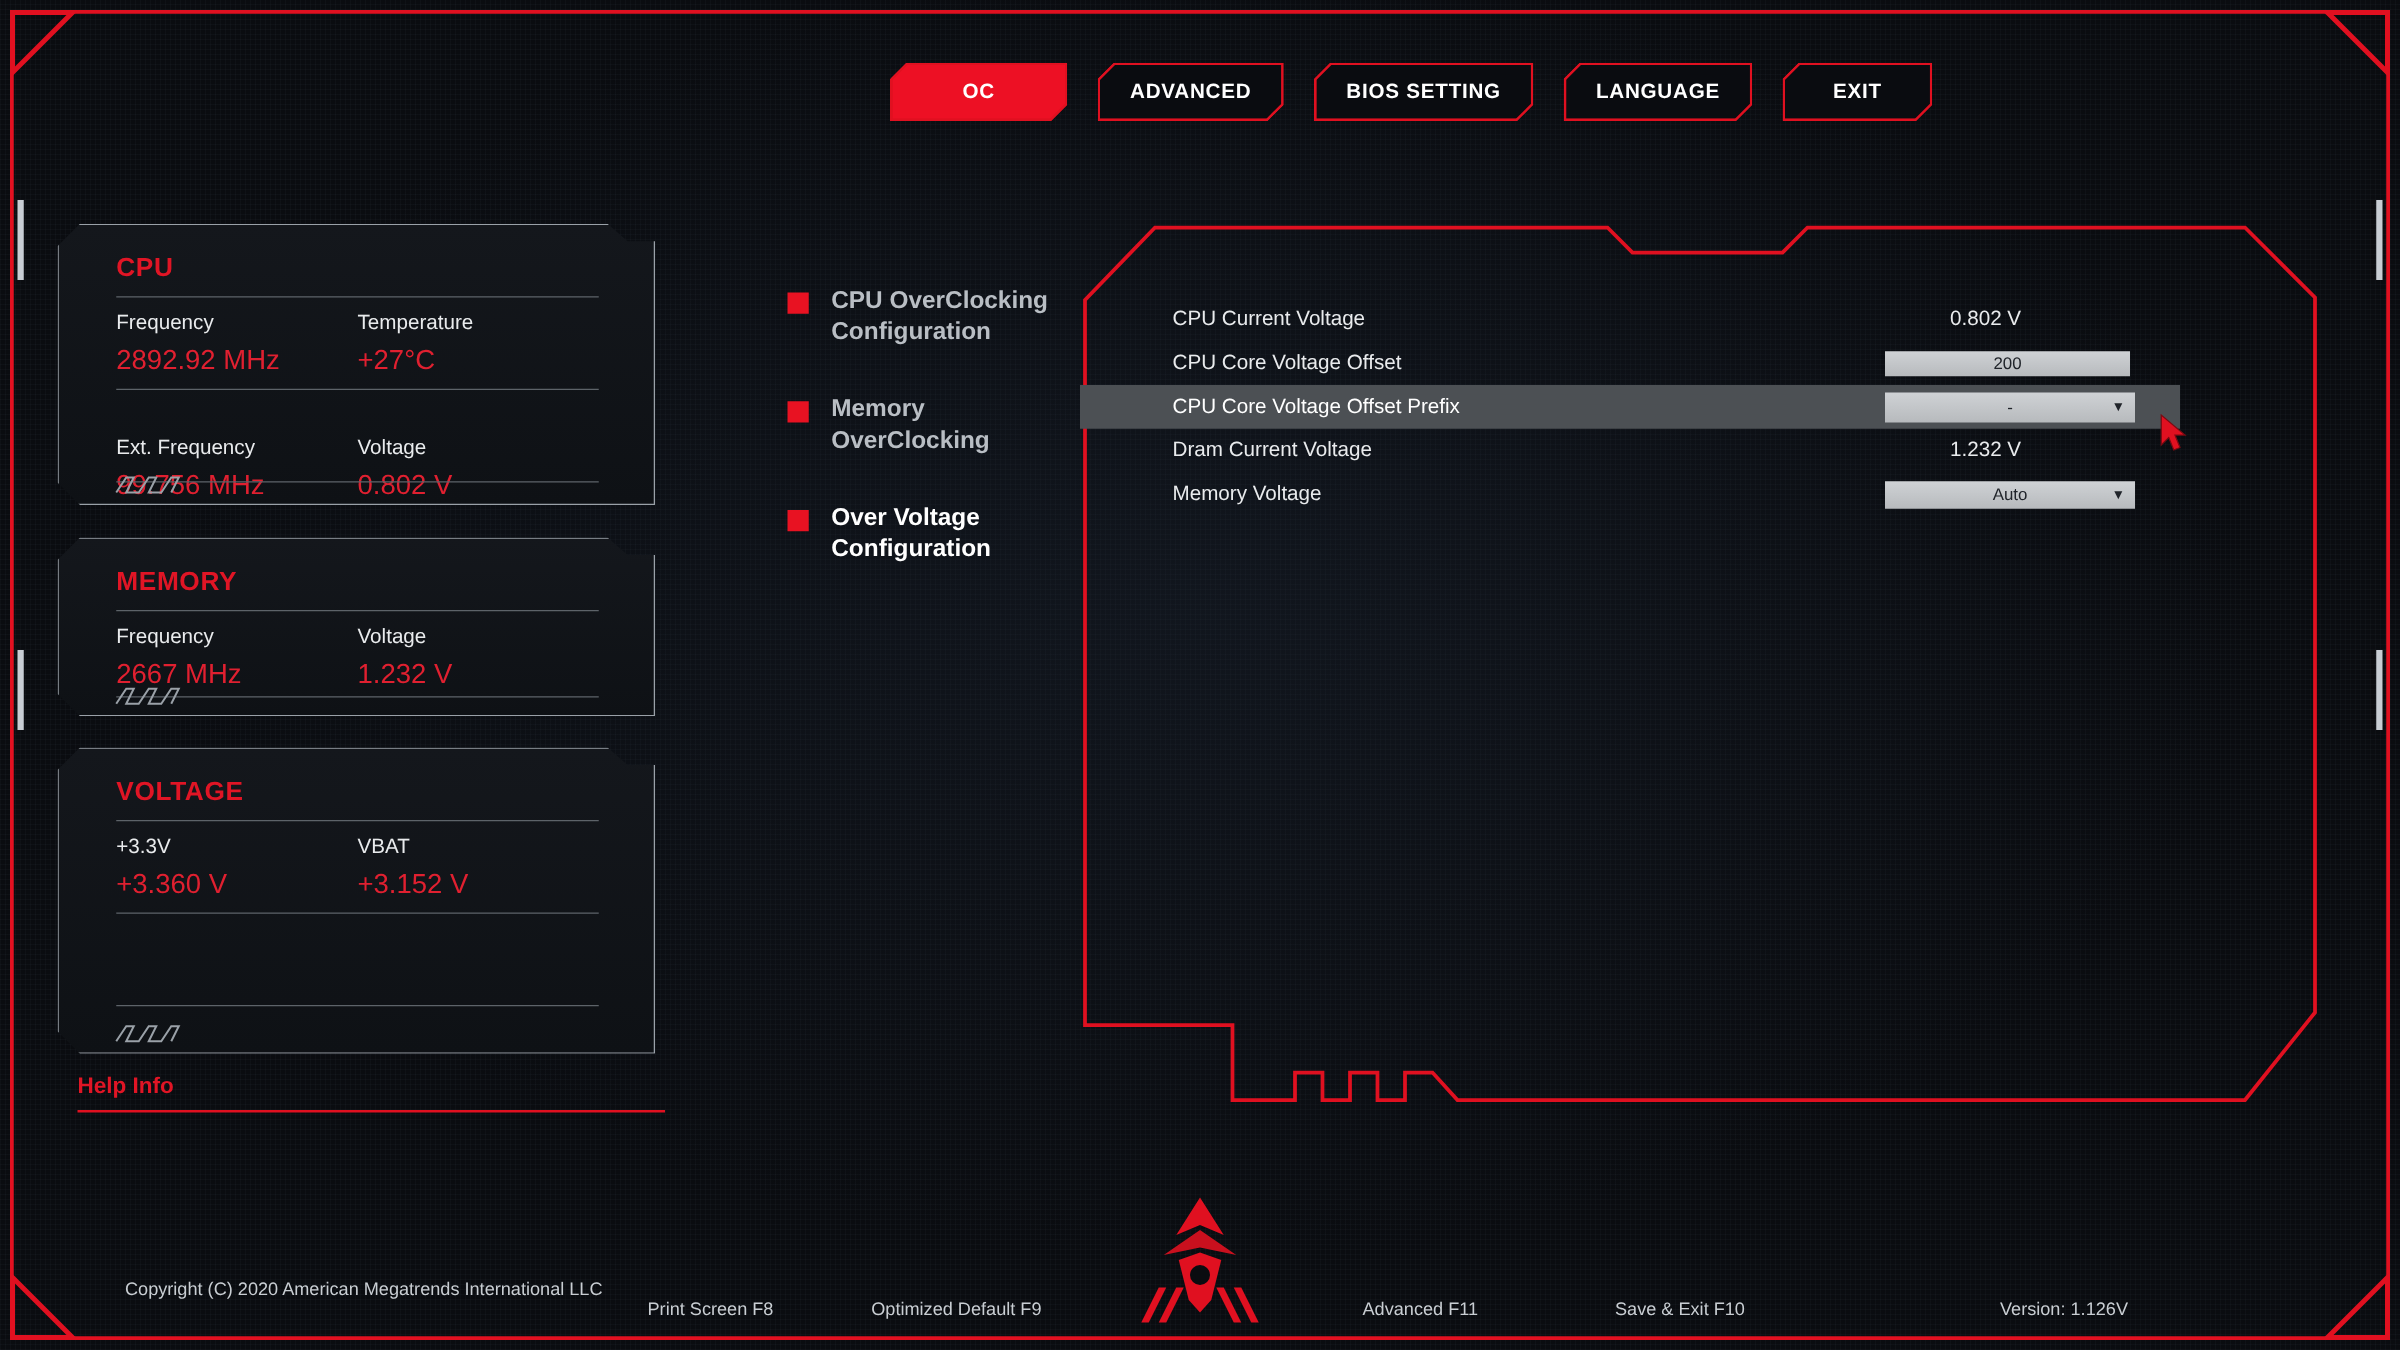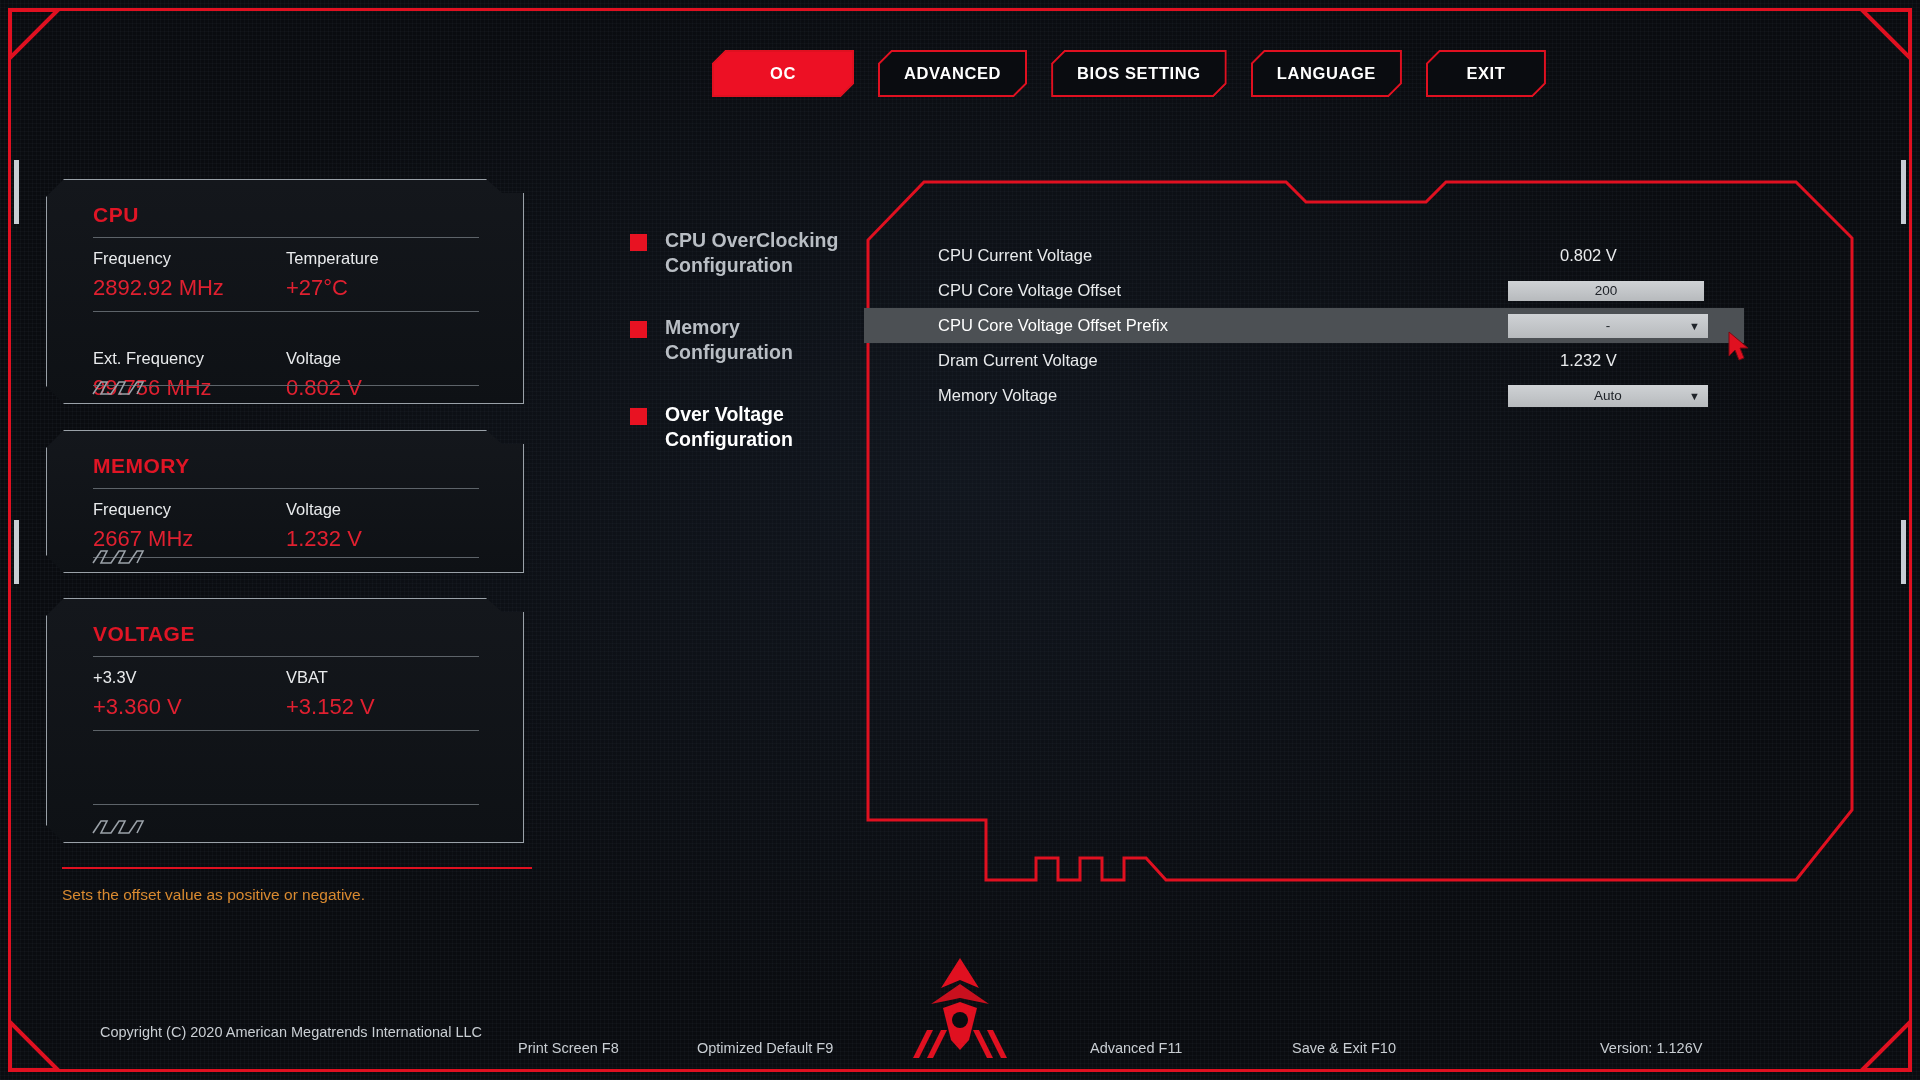--- a/index.html
+++ b/index.html
@@ -317,32 +317,32 @@
   <div class="p-rule" style="top:131px;"></div>
   <div class="p-rule" style="top:205px;"></div>
   <div class="zig">
     <svg viewBox="0 0 62 17">
         <path d="M2 15 L10 3 L16 3 L10 15 L20 15 L28 3 L34 3 L28 15 L38 15 L46 3 L52 3 L46 15" fill="none" stroke="#9aa1a8" stroke-width="1.6"></path>
       </svg>
   </div>
 </div>
 
 <div class="help">
+  <div class="help-title">Help Info</div>
   <div class="help-rule"></div>
-  <div class="help-text">Sets the offset value as positive or negative.</div>
 </div>
 
 <div class="menu">
   <div class="menu-item">
     <div class="bullet"></div>
     <div class="menu-label">CPU OverClocking Configuration</div>
   </div>
   <div class="menu-item">
     <div class="bullet"></div>
-    <div class="menu-label">Memory Configuration</div>
+    <div class="menu-label">Memory OverClocking</div>
   </div>
   <div class="menu-item active">
     <div class="bullet"></div>
     <div class="menu-label">Over Voltage Configuration</div>
   </div>
 </div>
 
 <div class="settings-frame">
   <svg viewBox="0 0 988 760" preserveAspectRatio="none">
     <path d="M2 190 L2 60 L58 2 L420 2 L440 22 L560 22 L580 2 L930 2 L986 58 L986 630 L930 700 L300 700 L280 678 L258 678 L258 700 L236 700 L236 678 L214 678 L214 700 L192 700 L192 678 L170 678 L170 700 L120 700 L120 640 L2 640 Z" fill="none" stroke="#e01020" stroke-width="3"></path>

